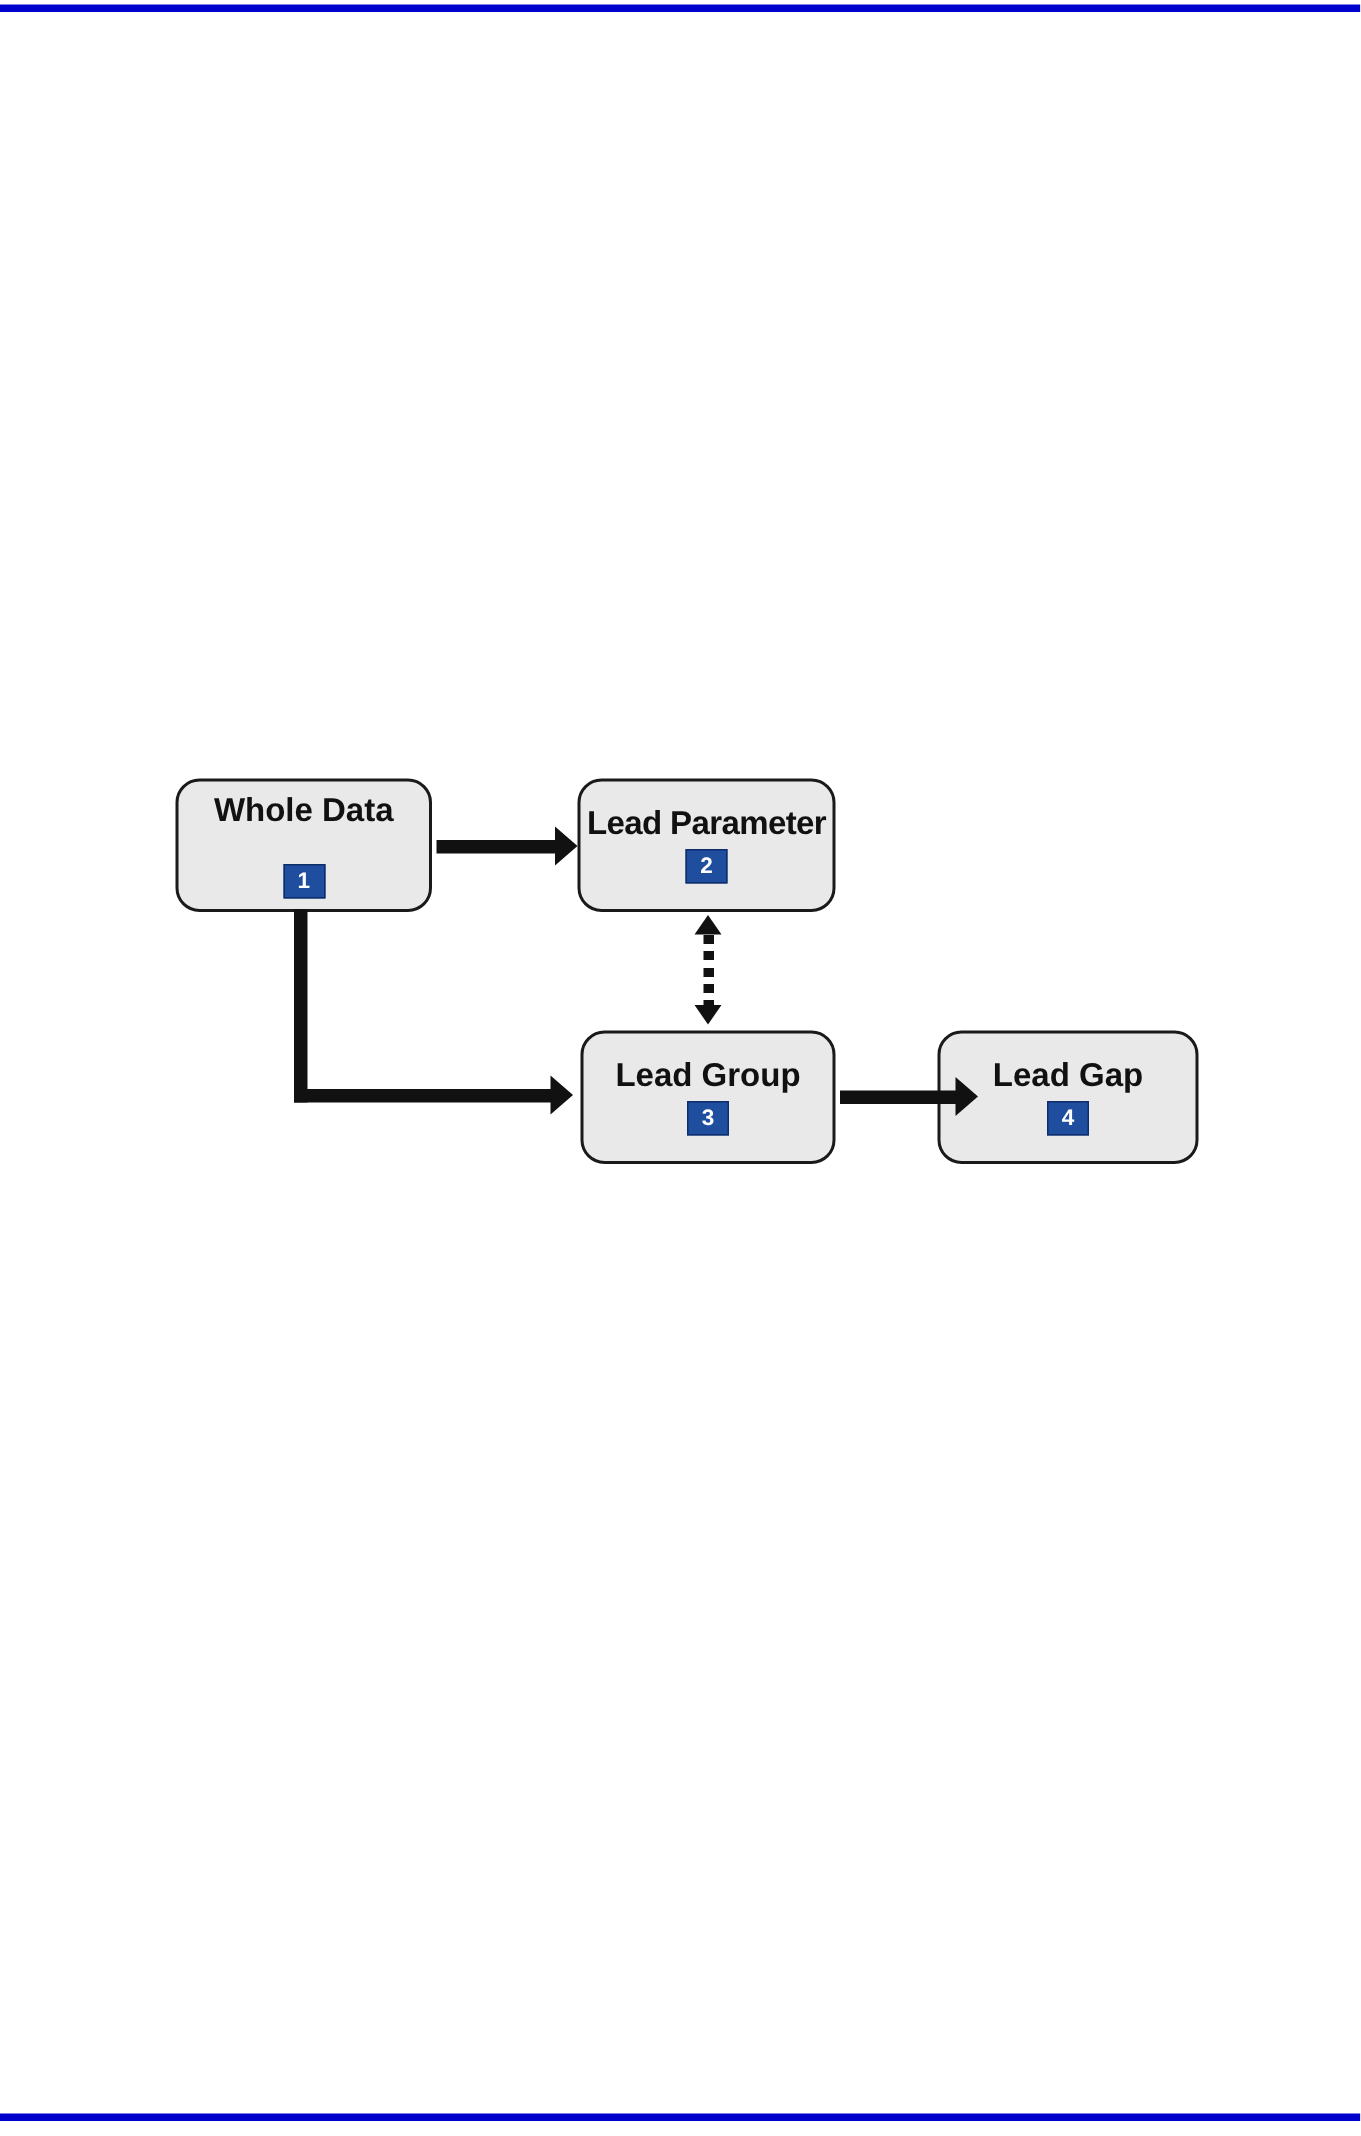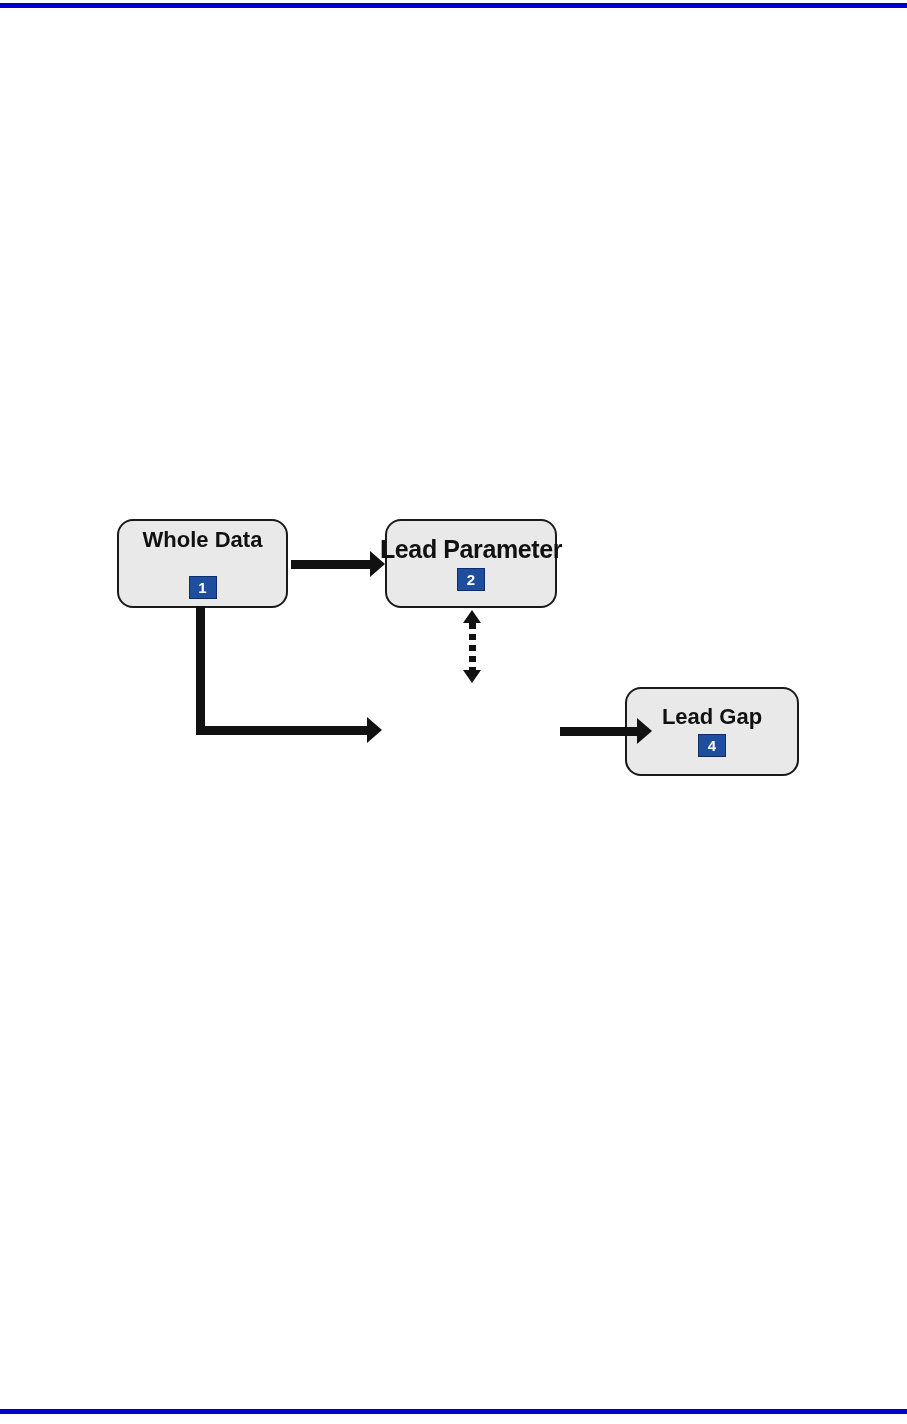--- a/index.html
+++ b/index.html
@@ -33,21 +33,21 @@
     justify-content: center;
     gap: 6px;
   }
   .node-label {
     font-weight: bold;
     font-size: 22px;
     color: #111111;
     white-space: nowrap;
     line-height: 1;
   }
-  .node-label-tight { font-size: 25px; letter-spacing: -0.4px; }
+  .node-label-tight { font-size: 22px; letter-spacing: -0.4px; }
   .badge {
     width: 28px;
     height: 23px;
     background: #1f4e9e;
     border: 1px solid #0f2d6b;
     box-sizing: border-box;
     color: #ffffff;
     font-weight: bold;
     font-size: 15px;
     display: flex;
@@ -121,20 +121,24 @@
   <div class="node node-1">
     <span class="node-label">Whole Data</span>
     <span class="badge">1</span>
   </div>
 
   <div class="node node-2">
     <span class="node-label node-label-tight">Lead Parameter</span>
     <span class="badge">2</span>
   </div>
 
+  <div class="node node-3">
+    <span class="node-label">Lead Group</span>
+    <span class="badge">3</span>
+  </div>
 
   <div class="node node-4">
     <span class="node-label">Lead Gap</span>
     <span class="badge">4</span>
   </div>
   <div class="node4-border-gap"></div>
 
   <div class="shaft a1-shaft"></div>
   <div class="head-right a1-head"></div>
 

